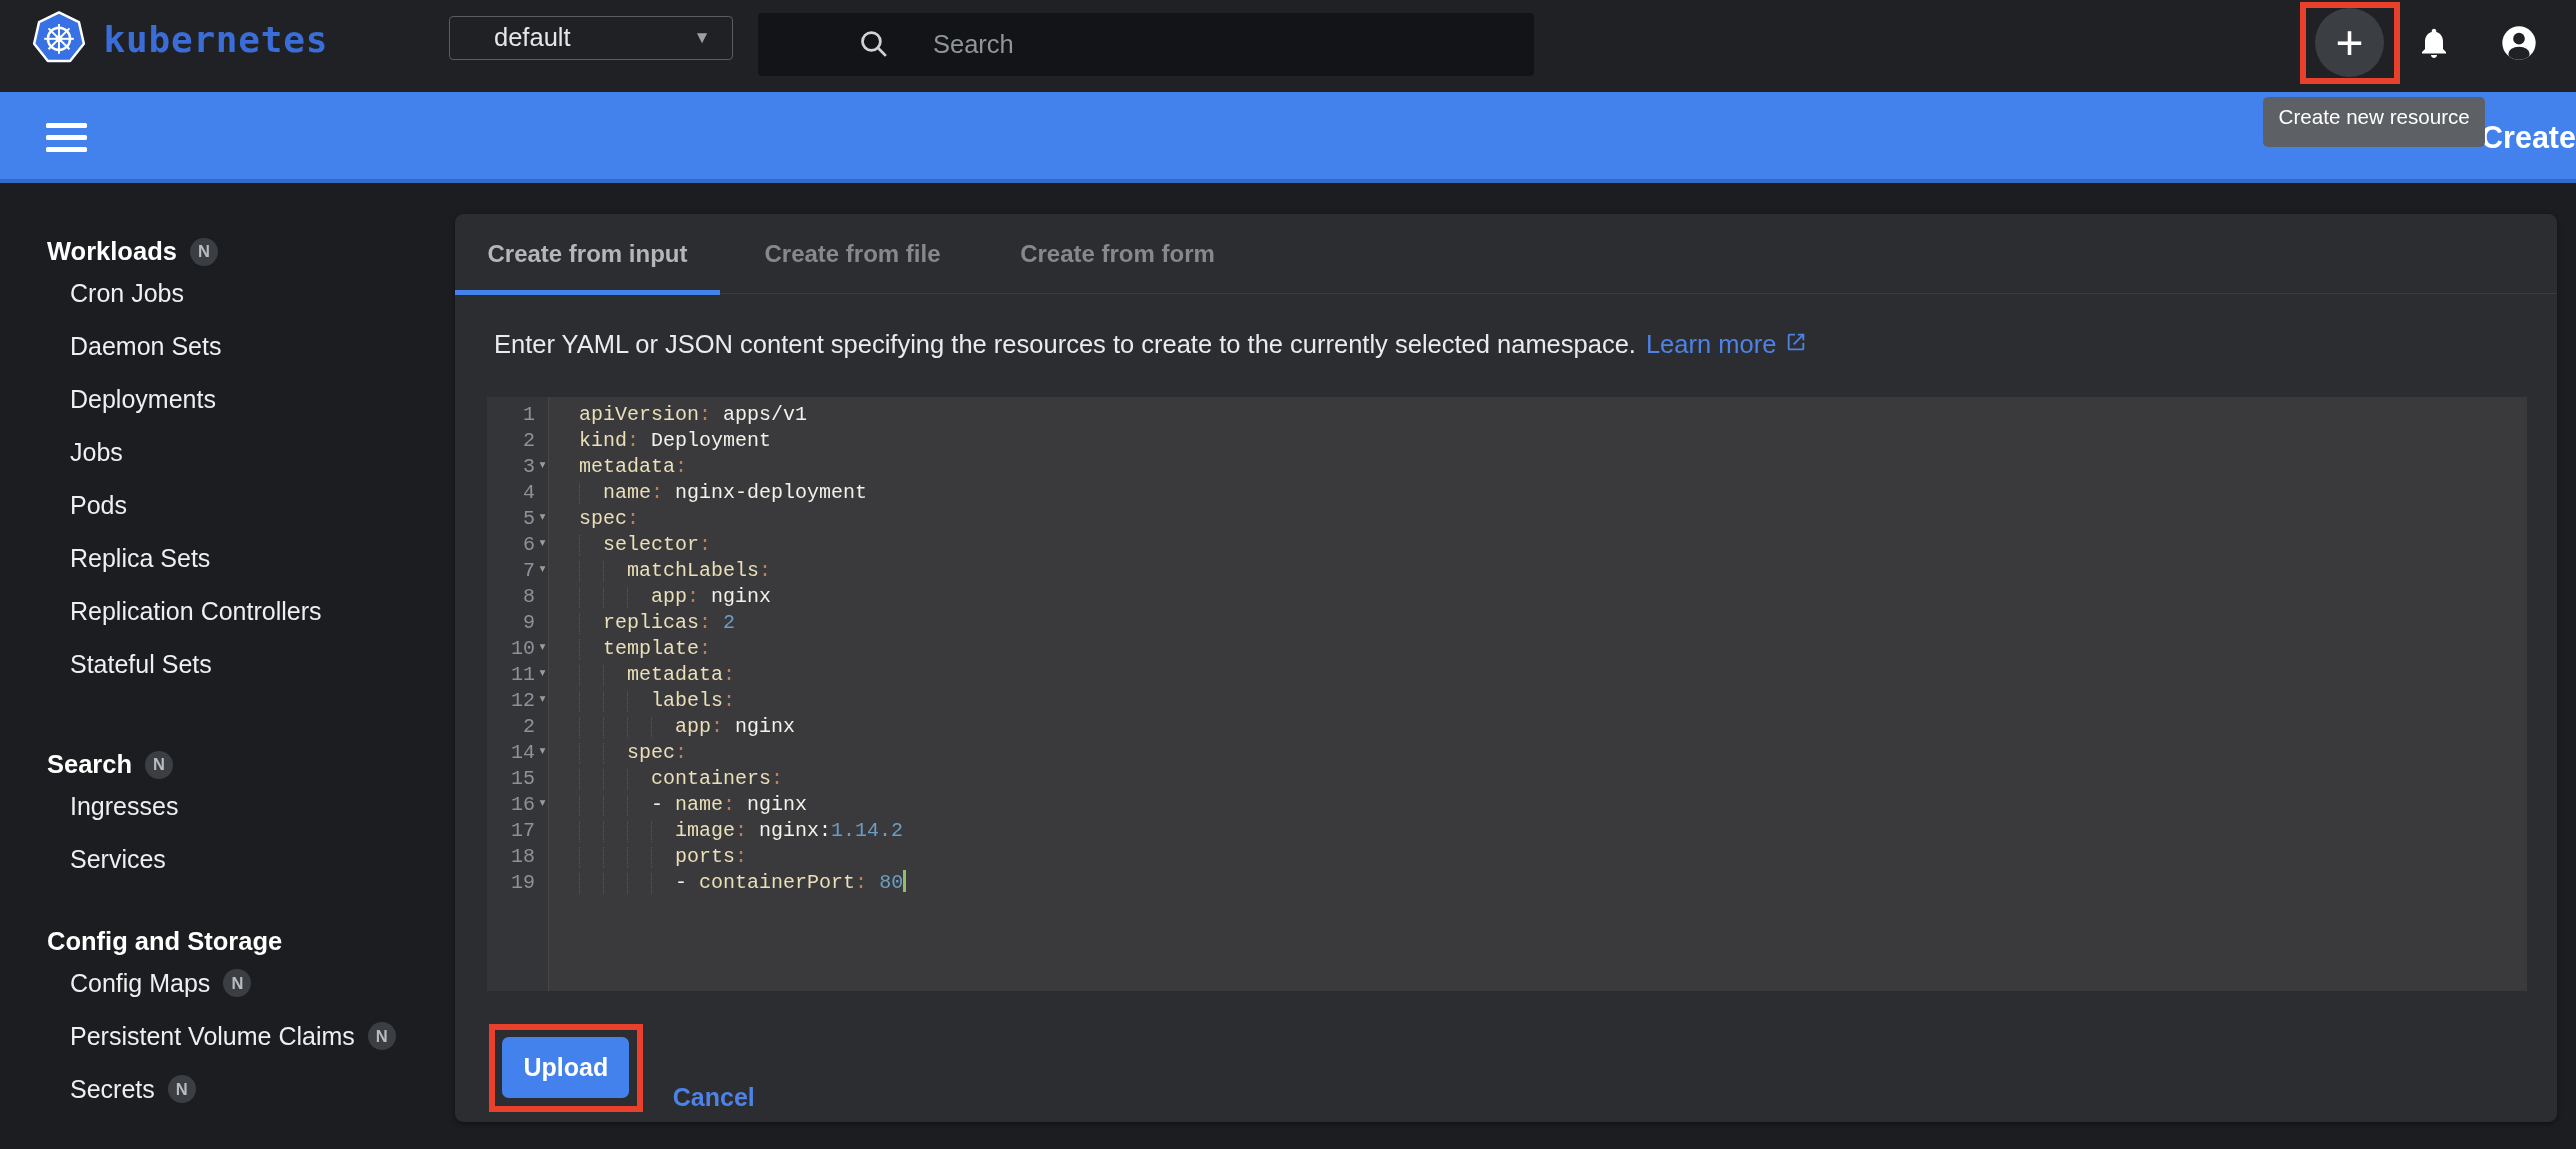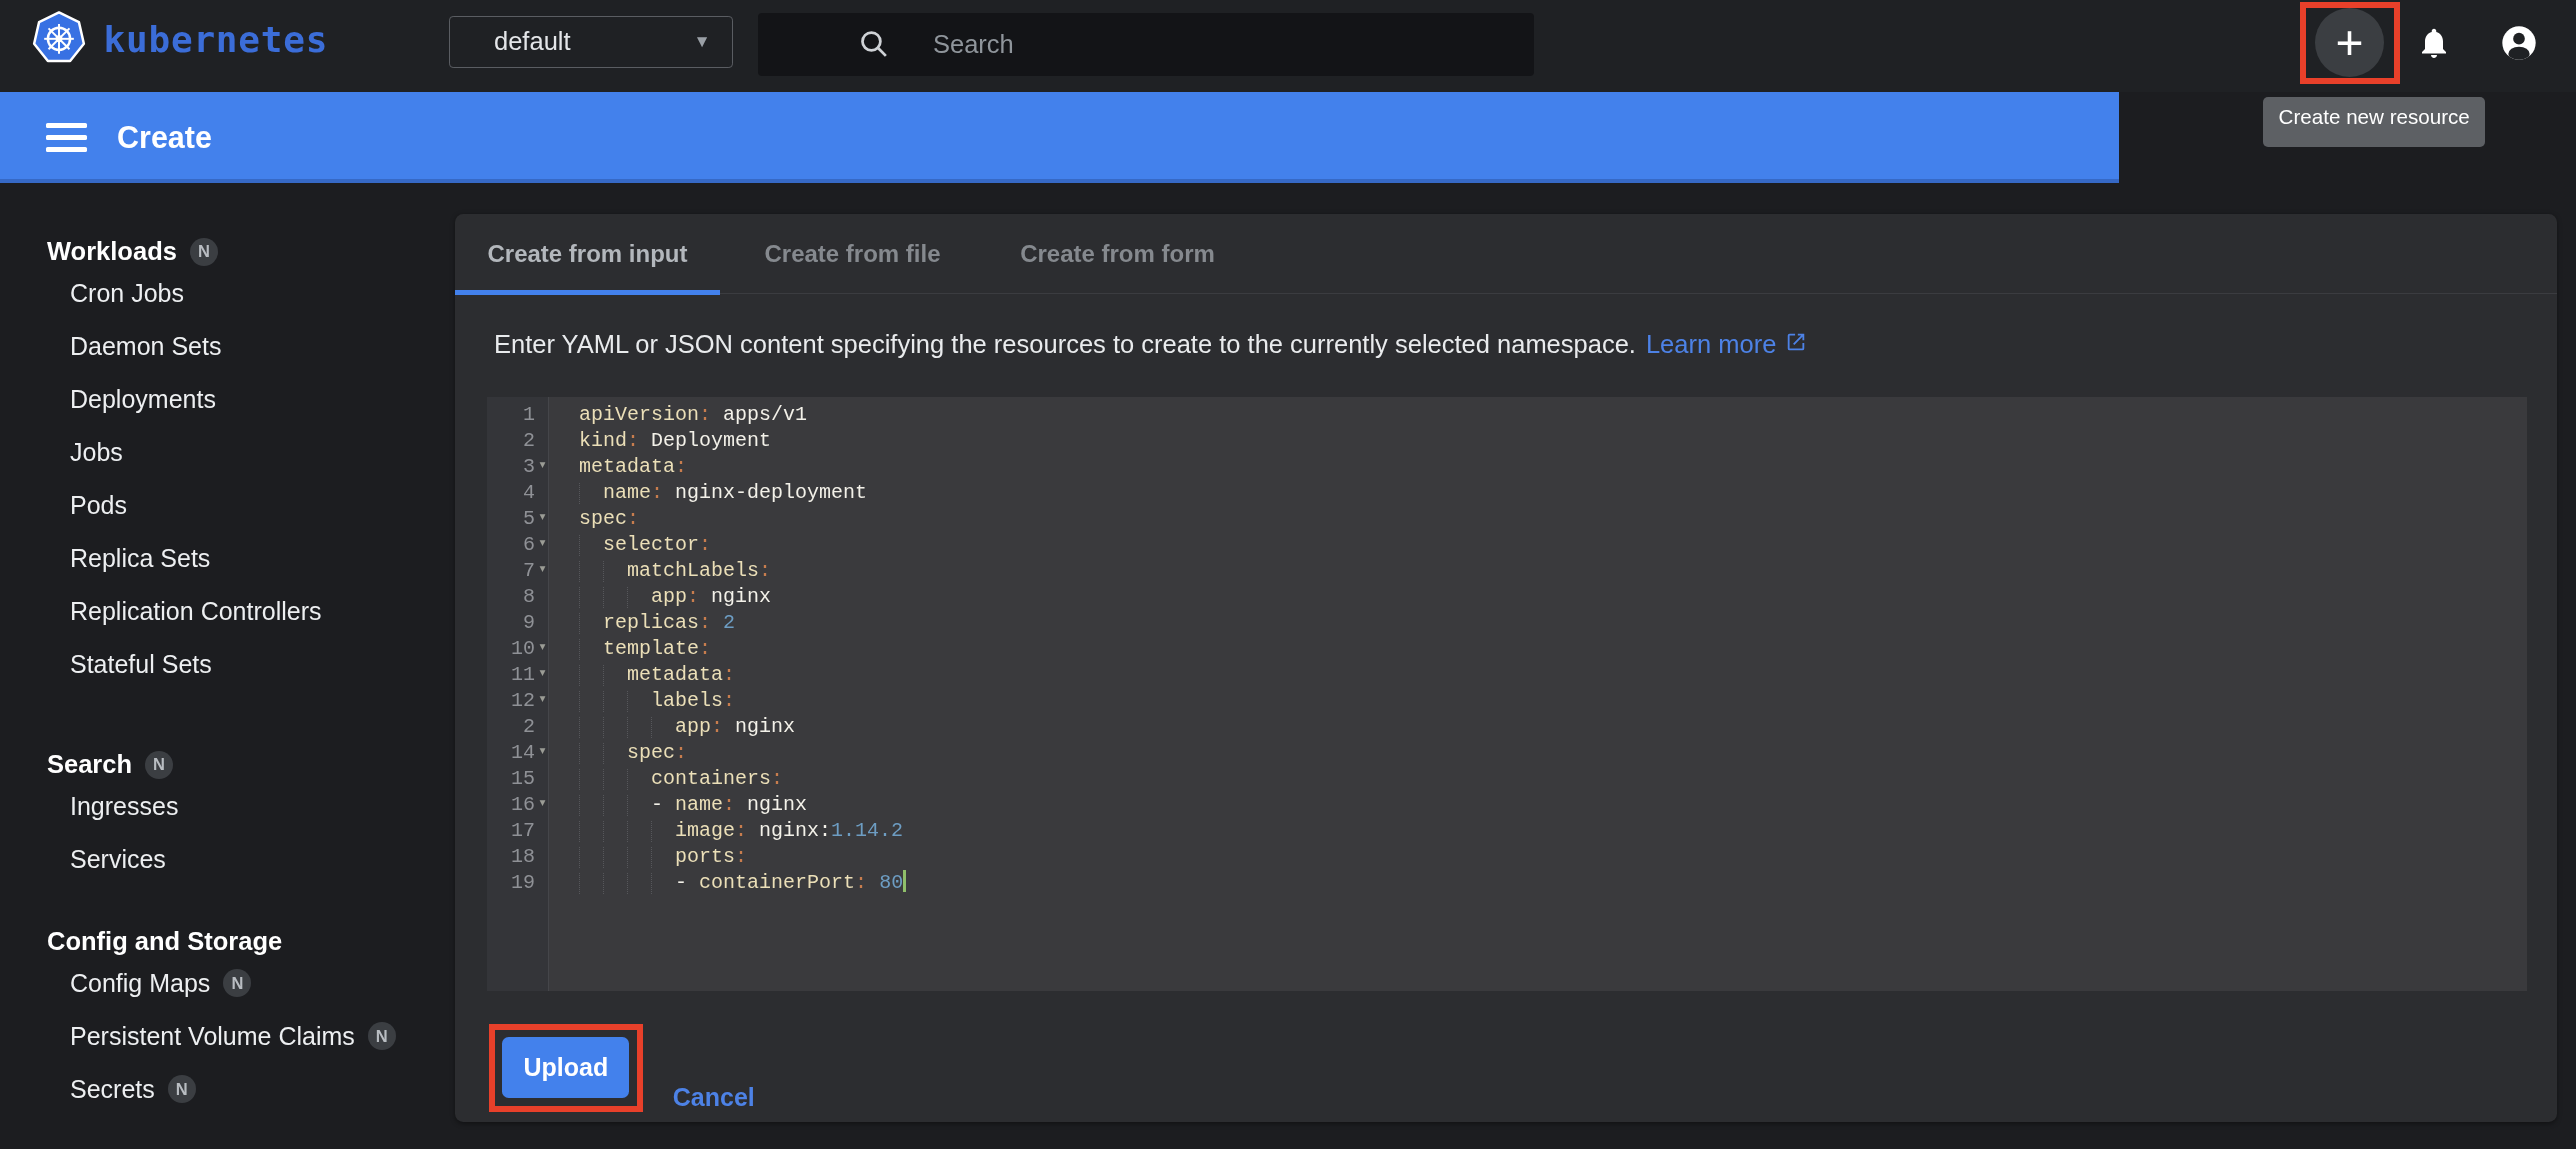--- a/index.html
+++ b/index.html
@@ -4,21 +4,21 @@
 <style>
   * { margin:0; padding:0; box-sizing:border-box; }
   html,body { width:2576px; height:1150px; background:#1c1d20; overflow:hidden;
               font-family:"Liberation Sans", sans-serif; }
 
   
   .topbar { position:absolute; left:0; top:0; width:2576px; height:92px; background:#1f2124; }
   .brand { position:absolute; left:31px; top:10px; display:flex; align-items:center; gap:16.5px; cursor:pointer; }
   .brand-word { font-size:36px; font-weight:bold; color:var(--wordmark); letter-spacing:0.8px;
                 font-family:"DejaVu Sans Mono", monospace; }
-  .ns-select { position:absolute; left:449px; top:15.6px; width:284px; height:52px;
+  .ns-select { position:absolute; left:449px; top:15.6px; width:284px; height:44px;
                border:1.6px solid #5a5d62; border-radius:4.1px; display:flex; align-items:center;
                padding:0 21.4px 0 44px; color:#e4e6e9; font-size:25.5px; cursor:pointer; }
   .ns-caret { margin-left:auto; color:#9aa0a6; font-size:17.3px; }
   .searchbox { position:absolute; left:758px; top:13px; width:776px; height:63px; background:#131417;
                border-radius:4.1px; display:flex; align-items:center; padding:0 25px; gap:43px;justify-content:flex-end; }
   .searchbox input { background:transparent; border:none; outline:none; color:#e4e6e9;
                      font-size:25.5px; width:576px; font-family:"Liberation Sans", sans-serif; }
   .searchbox input::placeholder { color:#8f959b; }
   .plus-circle { position:absolute; left:2315px; top:8.2px; width:69px; height:69px; border-radius:50%;
                  background:#3b3e42; color:#fff; display:flex; align-items:center; justify-content:center;
@@ -28,22 +28,22 @@
   .account { left:2499px; top:23px; }
 
   
   .anno { border:6.6px solid var(--anno); position:absolute; z-index:50; pointer-events:none; }
   .anno-plus { left:2300px; top:1.6px; width:100px; height:82px; }
 
   .tooltip { position:absolute; left:2263px; top:97px; height:50px; line-height:39px;
              background:#5d6064; color:#fff; font-size:20.6px; padding:0 15.6px; border-radius:5px; z-index:60; }
 
   
-  .appbar { position:absolute; left:0; top:92px; width:2119px; height:91px; background:var(--accent);
-            display:flex; align-items:center; box-shadow:inset 0 -4.1px 0 rgba(0,0,30,.18); }
+  .appbar { position:absolute; left:0; top:92px; width:2576px; height:91px; background:var(--accent);
+            display:flex; align-items:center; box-shadow:inset 0 -4.1px 0 rgba(0,0,30,.18);justify-content:space-between; }
   .hamburger { margin-left:46px; width:41px; cursor:pointer; }
   .hamburger span { display:block; height:5px; background:#fff; border-radius:1.6px; margin:7.4px 0; }
   .appbar-title { margin-left:30px; color:#fff; font-size:30.5px; font-weight:bold; }
 
   
   .sidebar { position:absolute; left:0; top:183px; width:455px; bottom:0; padding-top:51px; overflow:hidden; }
   .nav-heading { height:35px; padding-left:47px; display:flex; align-items:center; gap:13px;
                  color:#fff; font-size:25.5px; font-weight:bold; cursor:pointer; }
   .nav-items { margin-top:10px; }
   .nav-item { height:53px; padding-left:70px; display:flex; gap:13px;

